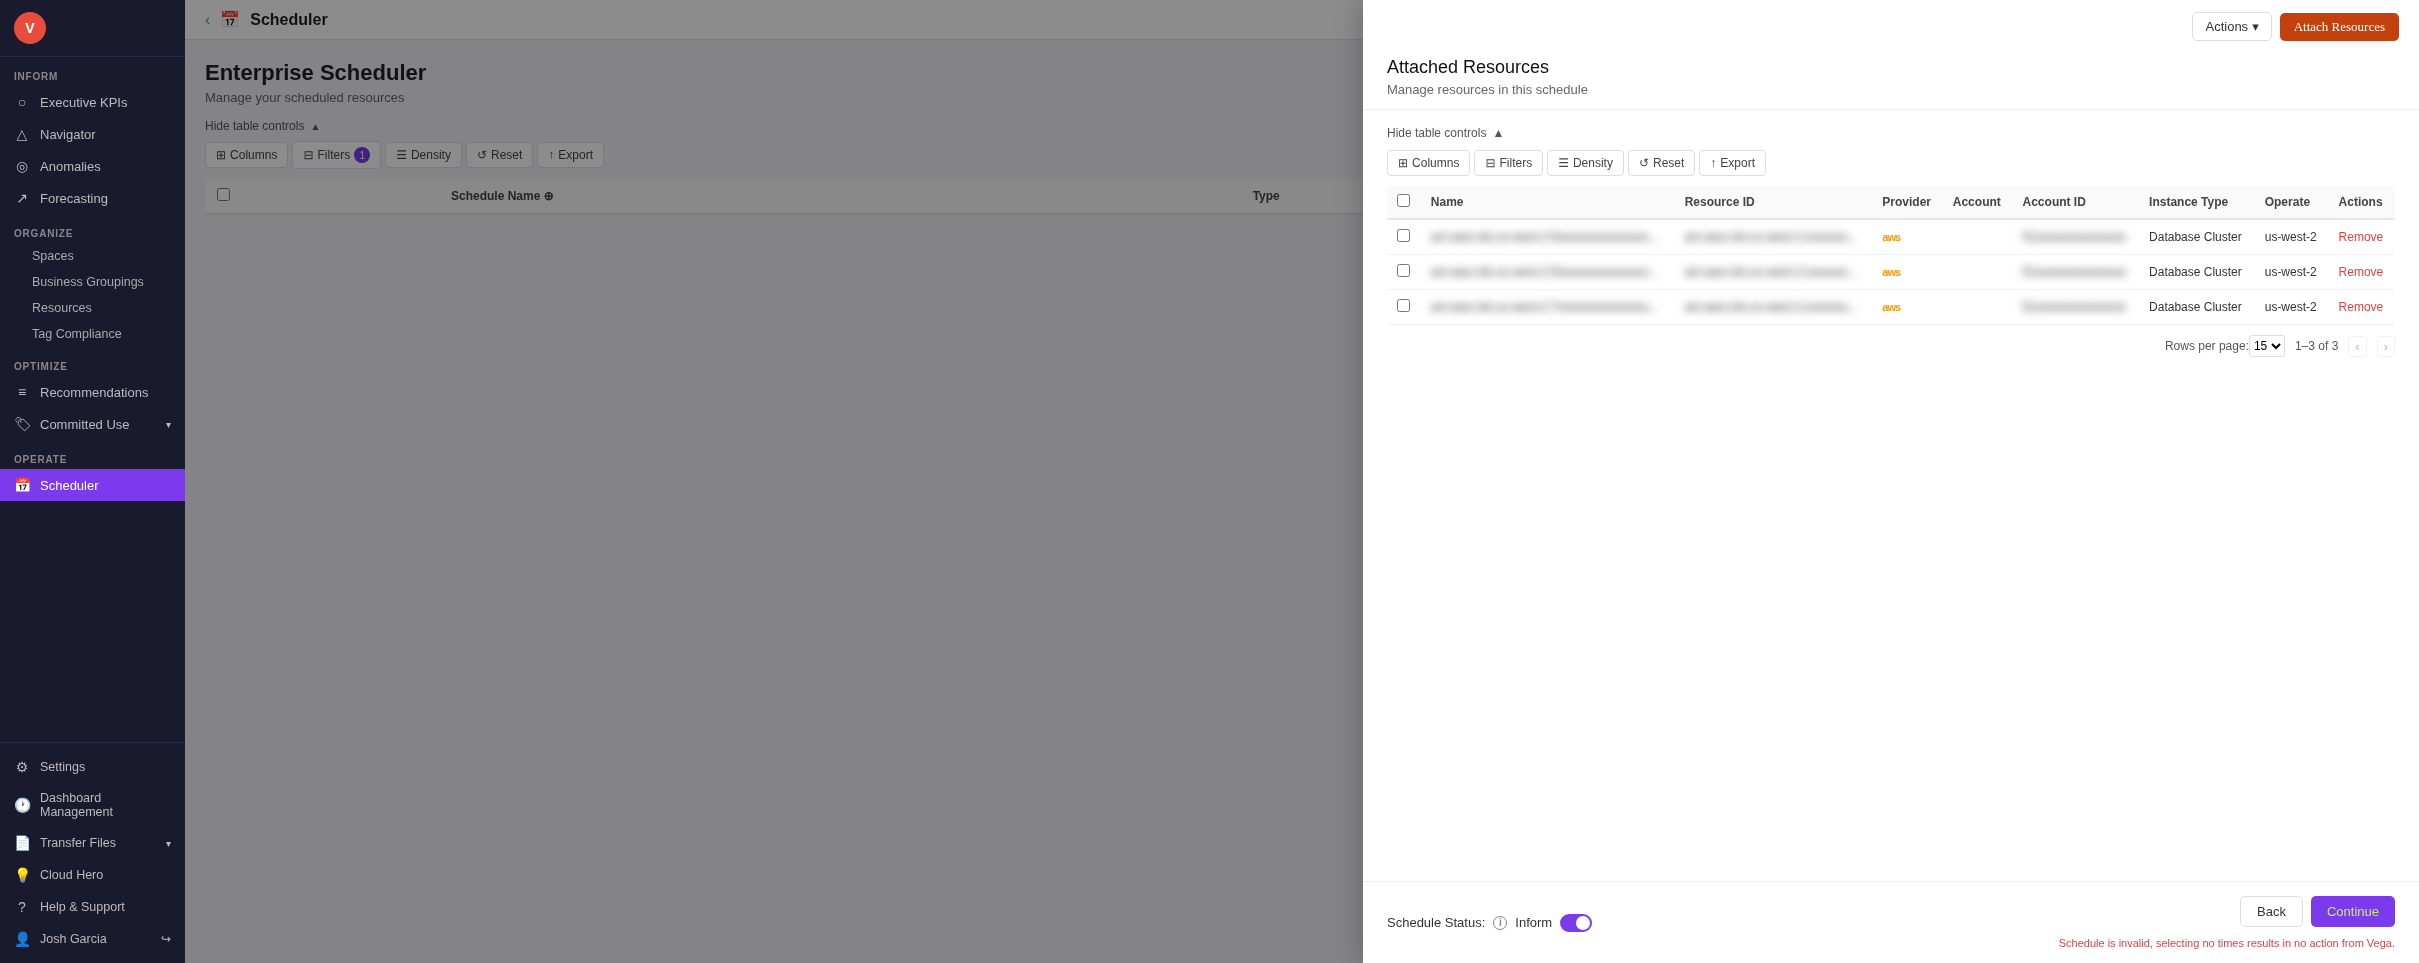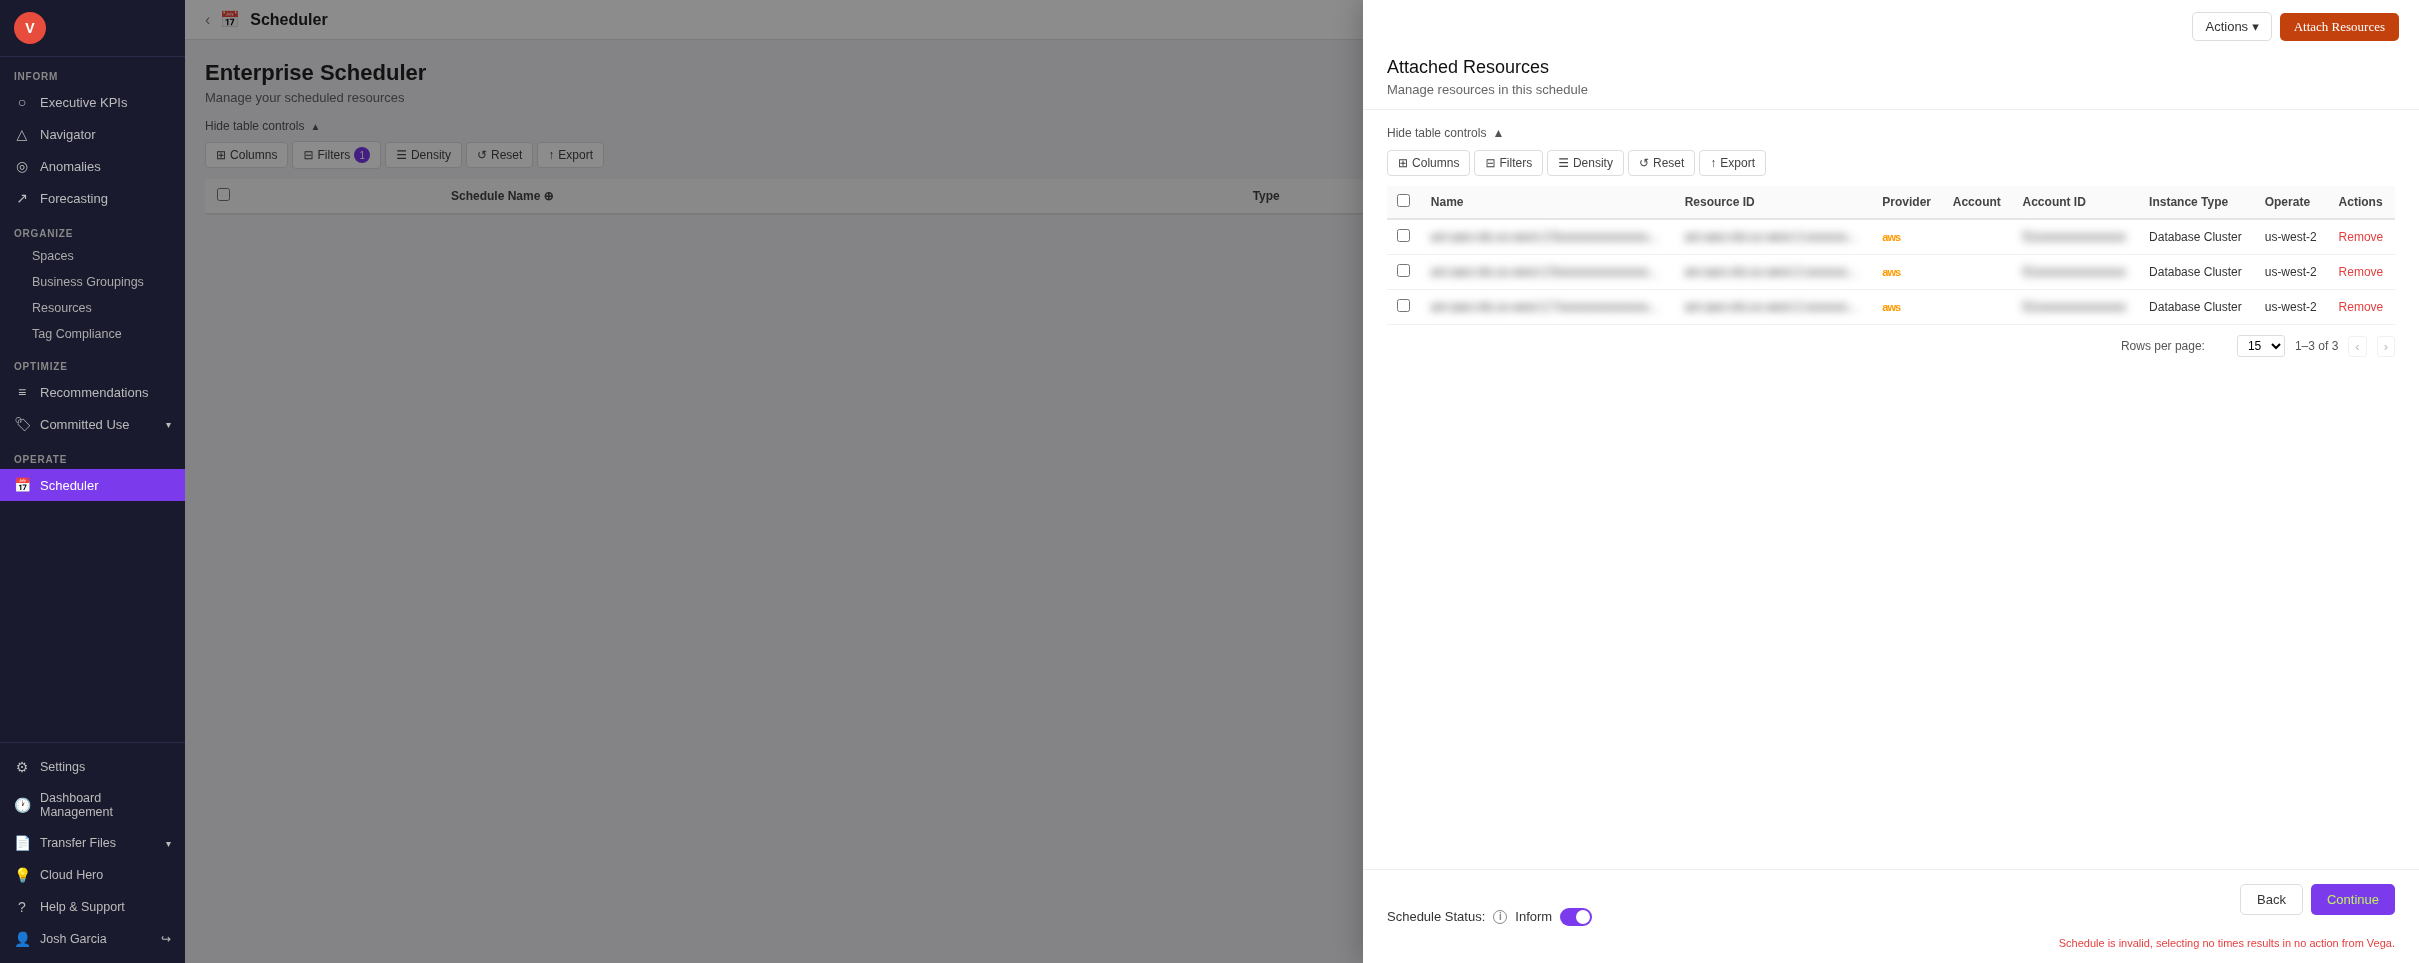--- a/index.html
+++ b/index.html
@@ -163,21 +163,21 @@
     .panel-subtitle { font-size: 13px; color: #666; }
 
     .panel-body { flex: 1; overflow-y: auto; padding: 16px 24px; }
     .panel-footer {
       padding: 14px 24px;
       border-top: 1px solid #eee;
       display: flex;
       align-items: center;
       justify-content: space-between;
     }
-    .panel-footer-right { display: flex; align-items: center; gap: 22px; flex-direction: column; align-items: flex-end; }
+    .panel-footer-right { display: flex; align-items: center; gap: 10px; flex-direction: column; align-items: flex-end; }
     .panel-footer-actions { display: flex; gap: 8px; }
 
     .btn-secondary {
       padding: 7px 16px;
       border: 1px solid #ddd;
       background: white;
       border-radius: 5px;
       font-size: 13px;
       color: #333;
       cursor: pointer;
@@ -254,22 +254,22 @@
     }
     .pagination-btn {
       background: none; border: 1px solid #ddd;
       border-radius: 3px;
       padding: 2px 6px;
       cursor: pointer; font-size: 13px; color: #555;
     }
     .pagination-btn:disabled { opacity: 0.4; cursor: default; }
     .rows-per-page { display: flex; align-items: center; gap: 0; }
     .rows-select {
-      border: 1px solid #ddd; border-radius: 3px; padding: 2px 6px;
-      font-size: 12px; background: white; cursor: pointer; margin-left: 32px;
+      border: 1px solid #ddd; border-radius: 3px; padding: 2px 0;
+      font-size: 12px; background: white; cursor: pointer;
     }
 
     
     .status-row {
       display: flex; align-items: center; gap: 8px;
       font-size: 13px; color: #333;
     }
     .toggle-switch {
       width: 32px; height: 18px; background: #7c3aed; border-radius: 9px;
       position: relative; cursor: pointer;

